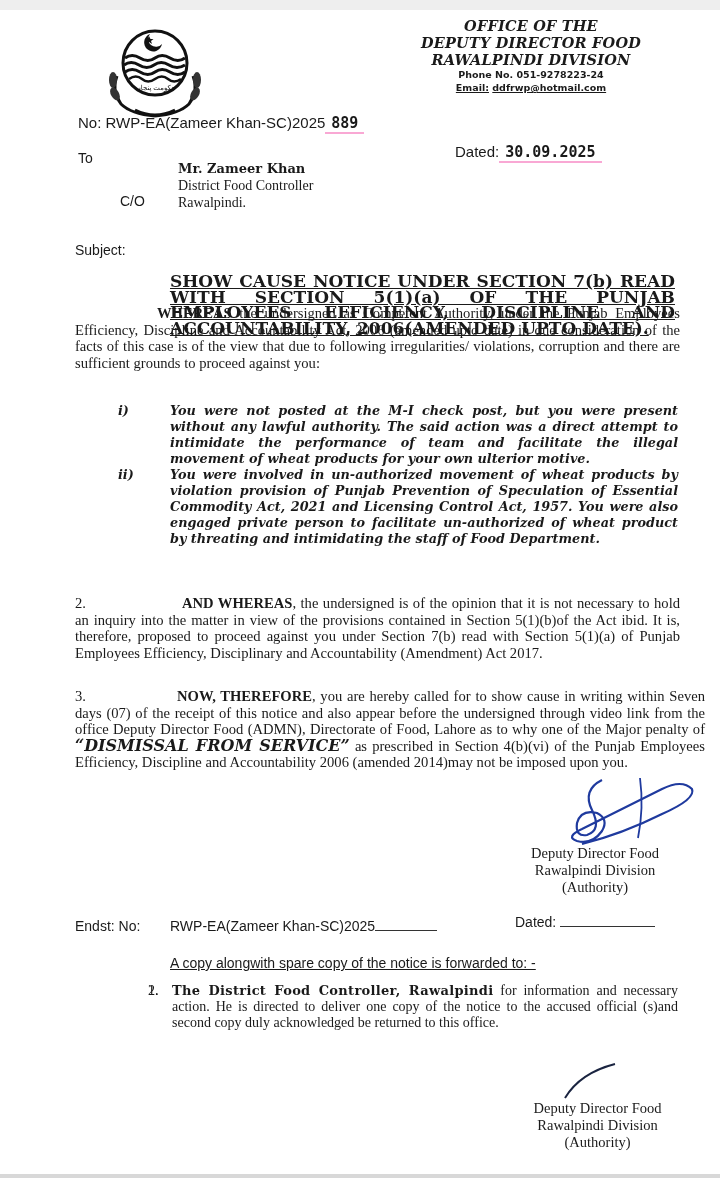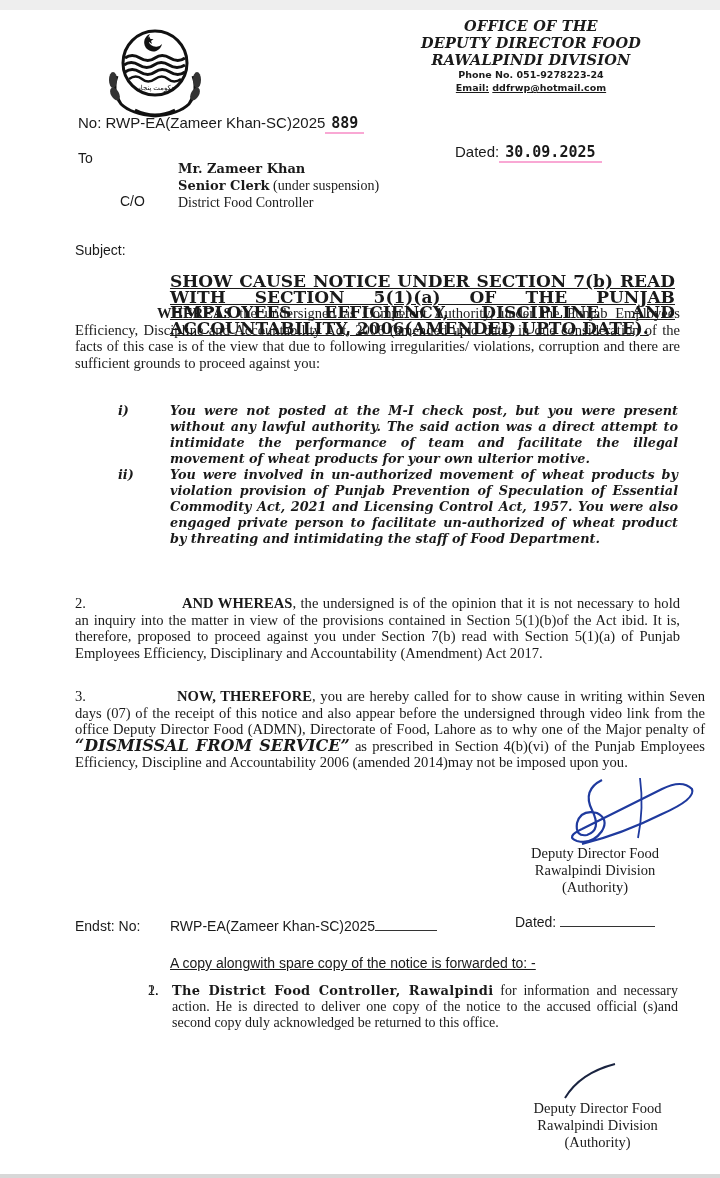--- a/index.html
+++ b/index.html
@@ -82,22 +82,22 @@
 <div class="abs refno">
   <span>No: RWP-EA(Zameer Khan-SC)2025</span><span class="hand">889</span>
 </div>
 <div class="abs dated">
   <span>Dated:</span><span class="hand">30.09.2025</span>
 </div>
 
 <div class="abs to">To</div>
 <div class="abs addr">
   <div><b>Mr. Zameer Khan</b></div>
-  <div><b>Senior Clerk</b> <span>(under suspension)</span></div>
   <div>District Food Controller</div>
+  <div>Rawalpindi.</div>
 </div>
 <div class="abs co">C/O</div>
 
 <div class="abs subjlabel">Subject:</div>
 <div class="abs subject">SHOW CAUSE NOTICE UNDER SECTION 7(b) READ WITH SECTION 5(1)(a) OF THE PUNJAB EMPLOYEES EFFICIENCY, DISCIPLINE AND ACCOUNTABILITY, 2006(AMENDED UPTO DATE).</div>
 
 <div class="abs para p1"><span class="indent"></span><b>WHEREAS</b><span> the undersigned as Competent Authority, under the Punjab Employees Efficiency, Discipline and Accountability Act, 2006 (amended upto date) in due consideration of the facts of this case is of the view that due to following irregularities/ violations, corruption and there are sufficient grounds to proceed against you:</span></div>
 
 <div class="abs items">
   <div class="item">

